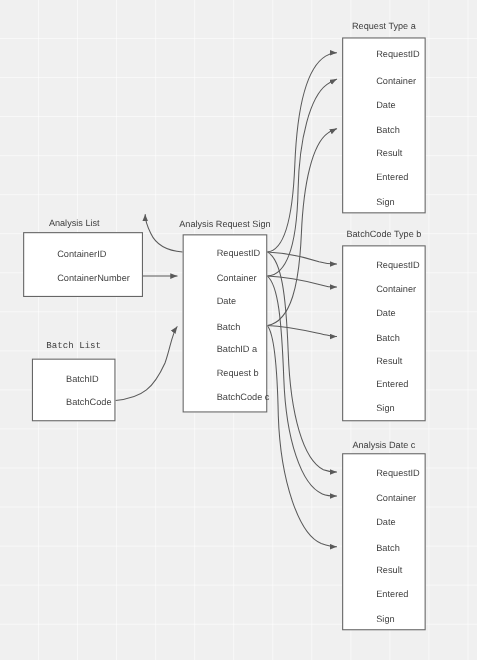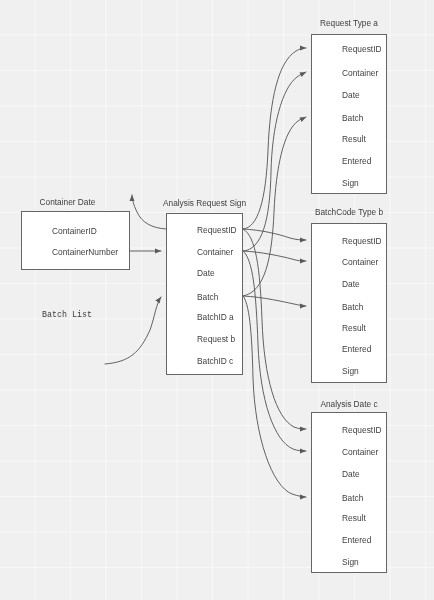--- a/index.html
+++ b/index.html
@@ -104,37 +104,41 @@
 
       <path d="M243,229 C256,236 260,268 262,320 C264,378 276,418 294,427 C299,429 303,429 306,429" marker-end="url(#arrow)"></path>
 
       <path d="M243,251 C253,259 256,292 258,344 C260,400 274,441 293,449 C298,451 303,451 306,451" marker-end="url(#arrow)"></path>
 
       <path d="M243,296 C249,303 252,330 253,378 C255,438 272,486 292,494 C298,496 303,497 306,497" marker-end="url(#arrow)"></path>
     </g>
   </svg>
 
 
-  <div class="entity-title" style="left:21px; top:197px; width:93px;">Container Date</div>
+  <div class="entity-title" style="left:21px; top:197px; width:93px;">Analysis List</div>
   <div class="entity" style="left:21px; top:211px; width:109px; height:59px;">
     <div class="field" style="top:14px;">ContainerID</div>
     <div class="field" style="top:35px;">ContainerNumber</div>
   </div>
 
   <div class="entity-title" style="left:29px; top:310px; width:76px;font-family:Liberation Mono, monospace;">Batch List</div>
+  <div class="entity" style="left:29px; top:326px; width:76px; height:57px;">
+    <div class="field" style="top:12px;">BatchID</div>
+    <div class="field" style="top:33px;">BatchCode</div>
+  </div>
 
   <div class="entity-title" style="left:158px; top:198px; width:93px;">Analysis Request Sign</div>
   <div class="entity" style="left:166px; top:213px; width:77px; height:162px;">
     <div class="field" style="top:11px;">RequestID</div>
     <div class="field" style="top:33px;">Container</div>
     <div class="field" style="top:54px;">Date</div>
     <div class="field" style="top:78px;">Batch</div>
     <div class="field" style="top:98px;">BatchID a</div>
     <div class="field" style="top:120px;">Request b</div>
-    <div class="field" style="top:142px;">BatchID c</div>
+    <div class="field" style="top:142px;">BatchCode c</div>
   </div>
 
   <div class="entity-title" style="left:311px; top:18px; width:76px;">Request Type a</div>
   <div class="entity" style="left:311px; top:34px; width:76px; height:160px;">
     <div class="field" style="top:9px;">RequestID</div>
     <div class="field" style="top:33px;">Container</div>
     <div class="field" style="top:55px;">Date</div>
     <div class="field" style="top:78px;">Batch</div>
     <div class="field" style="top:99px;">Result</div>
     <div class="field" style="top:121px;">Entered</div>

